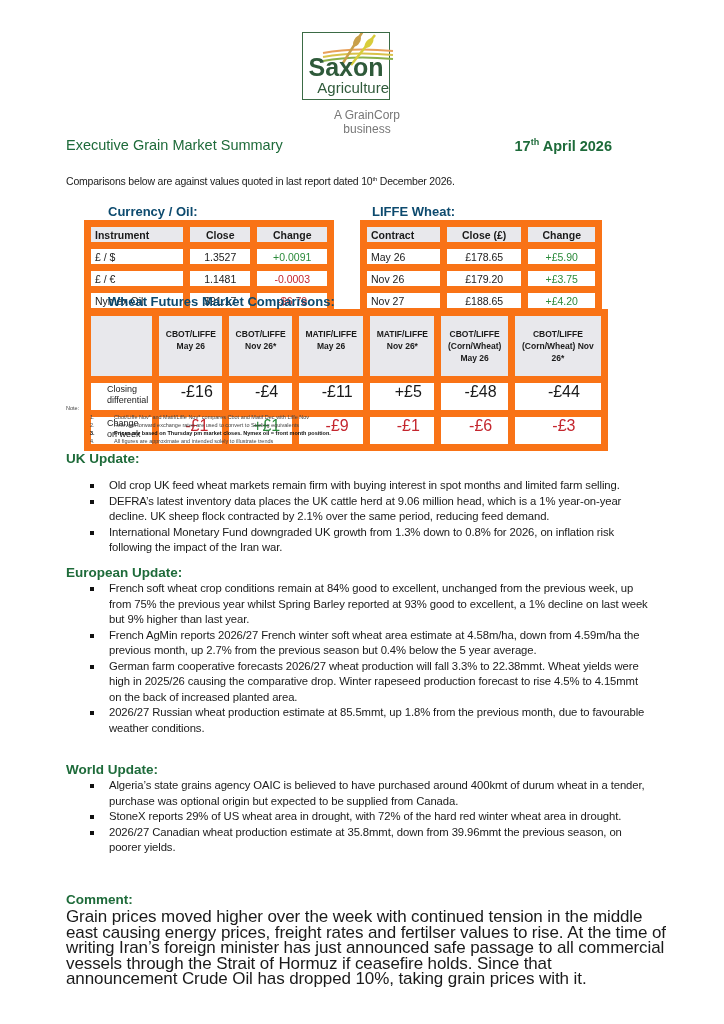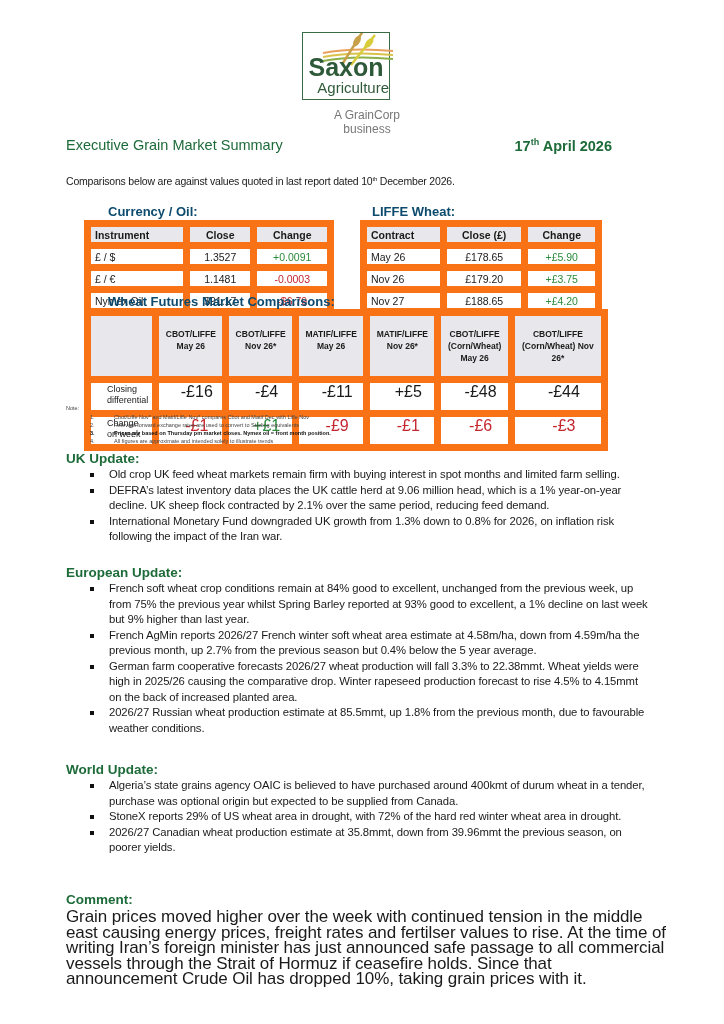--- a/index.html
+++ b/index.html
@@ -173,21 +173,21 @@
       <span class="num">3.</span>
       <span class="txt">Prices are based on Thursday pm market closes. Nymex oil = front month position.</span>
     </div>
   <div class="nl">
       <span class="num">4.</span>
       <span class="txt">All figures are approximate and intended solely to illustrate trends</span>
     </div>
 </div>
 
 <div class="sec-h" style="top:451px;">UK Update:</div>
-<ul class="bul" style="top:467px;">
+<ul class="bul" style="top:478px;">
   <li>Old crop UK feed wheat markets remain firm with buying interest in spot months and limited farm selling.</li>
   <li>DEFRA’s latest inventory data places the UK cattle herd at 9.06 million head, which is a 1% year-on-year decline. UK sheep flock contracted by 2.1% over the same period, reducing feed demand.</li>
   <li>International Monetary Fund downgraded UK growth from 1.3% down to 0.8% for 2026, on inflation risk following the impact of the Iran war.</li>
 </ul>
 
 <div class="sec-h" style="top:565px;">European Update:</div>
 <ul class="bul" style="top:581px;">
   <li>French soft wheat crop conditions remain at 84% good to excellent, unchanged from the previous week, up from 75% the previous year whilst Spring Barley reported at 93% good to excellent, a 1% decline on last week but 9% higher than last year.</li>
   <li>French AgMin reports 2026/27 French winter soft wheat area estimate at 4.58m/ha, down from 4.59m/ha the previous month, up 2.7% from the previous season but 0.4% below the 5 year average.</li>
   <li>German farm cooperative forecasts 2026/27 wheat production will fall 3.3% to 22.38mmt. Wheat yields were high in 2025/26 causing the comparative drop. Winter rapeseed production forecast to rise 4.5% to 4.15mmt on the back of increased planted area.</li>

